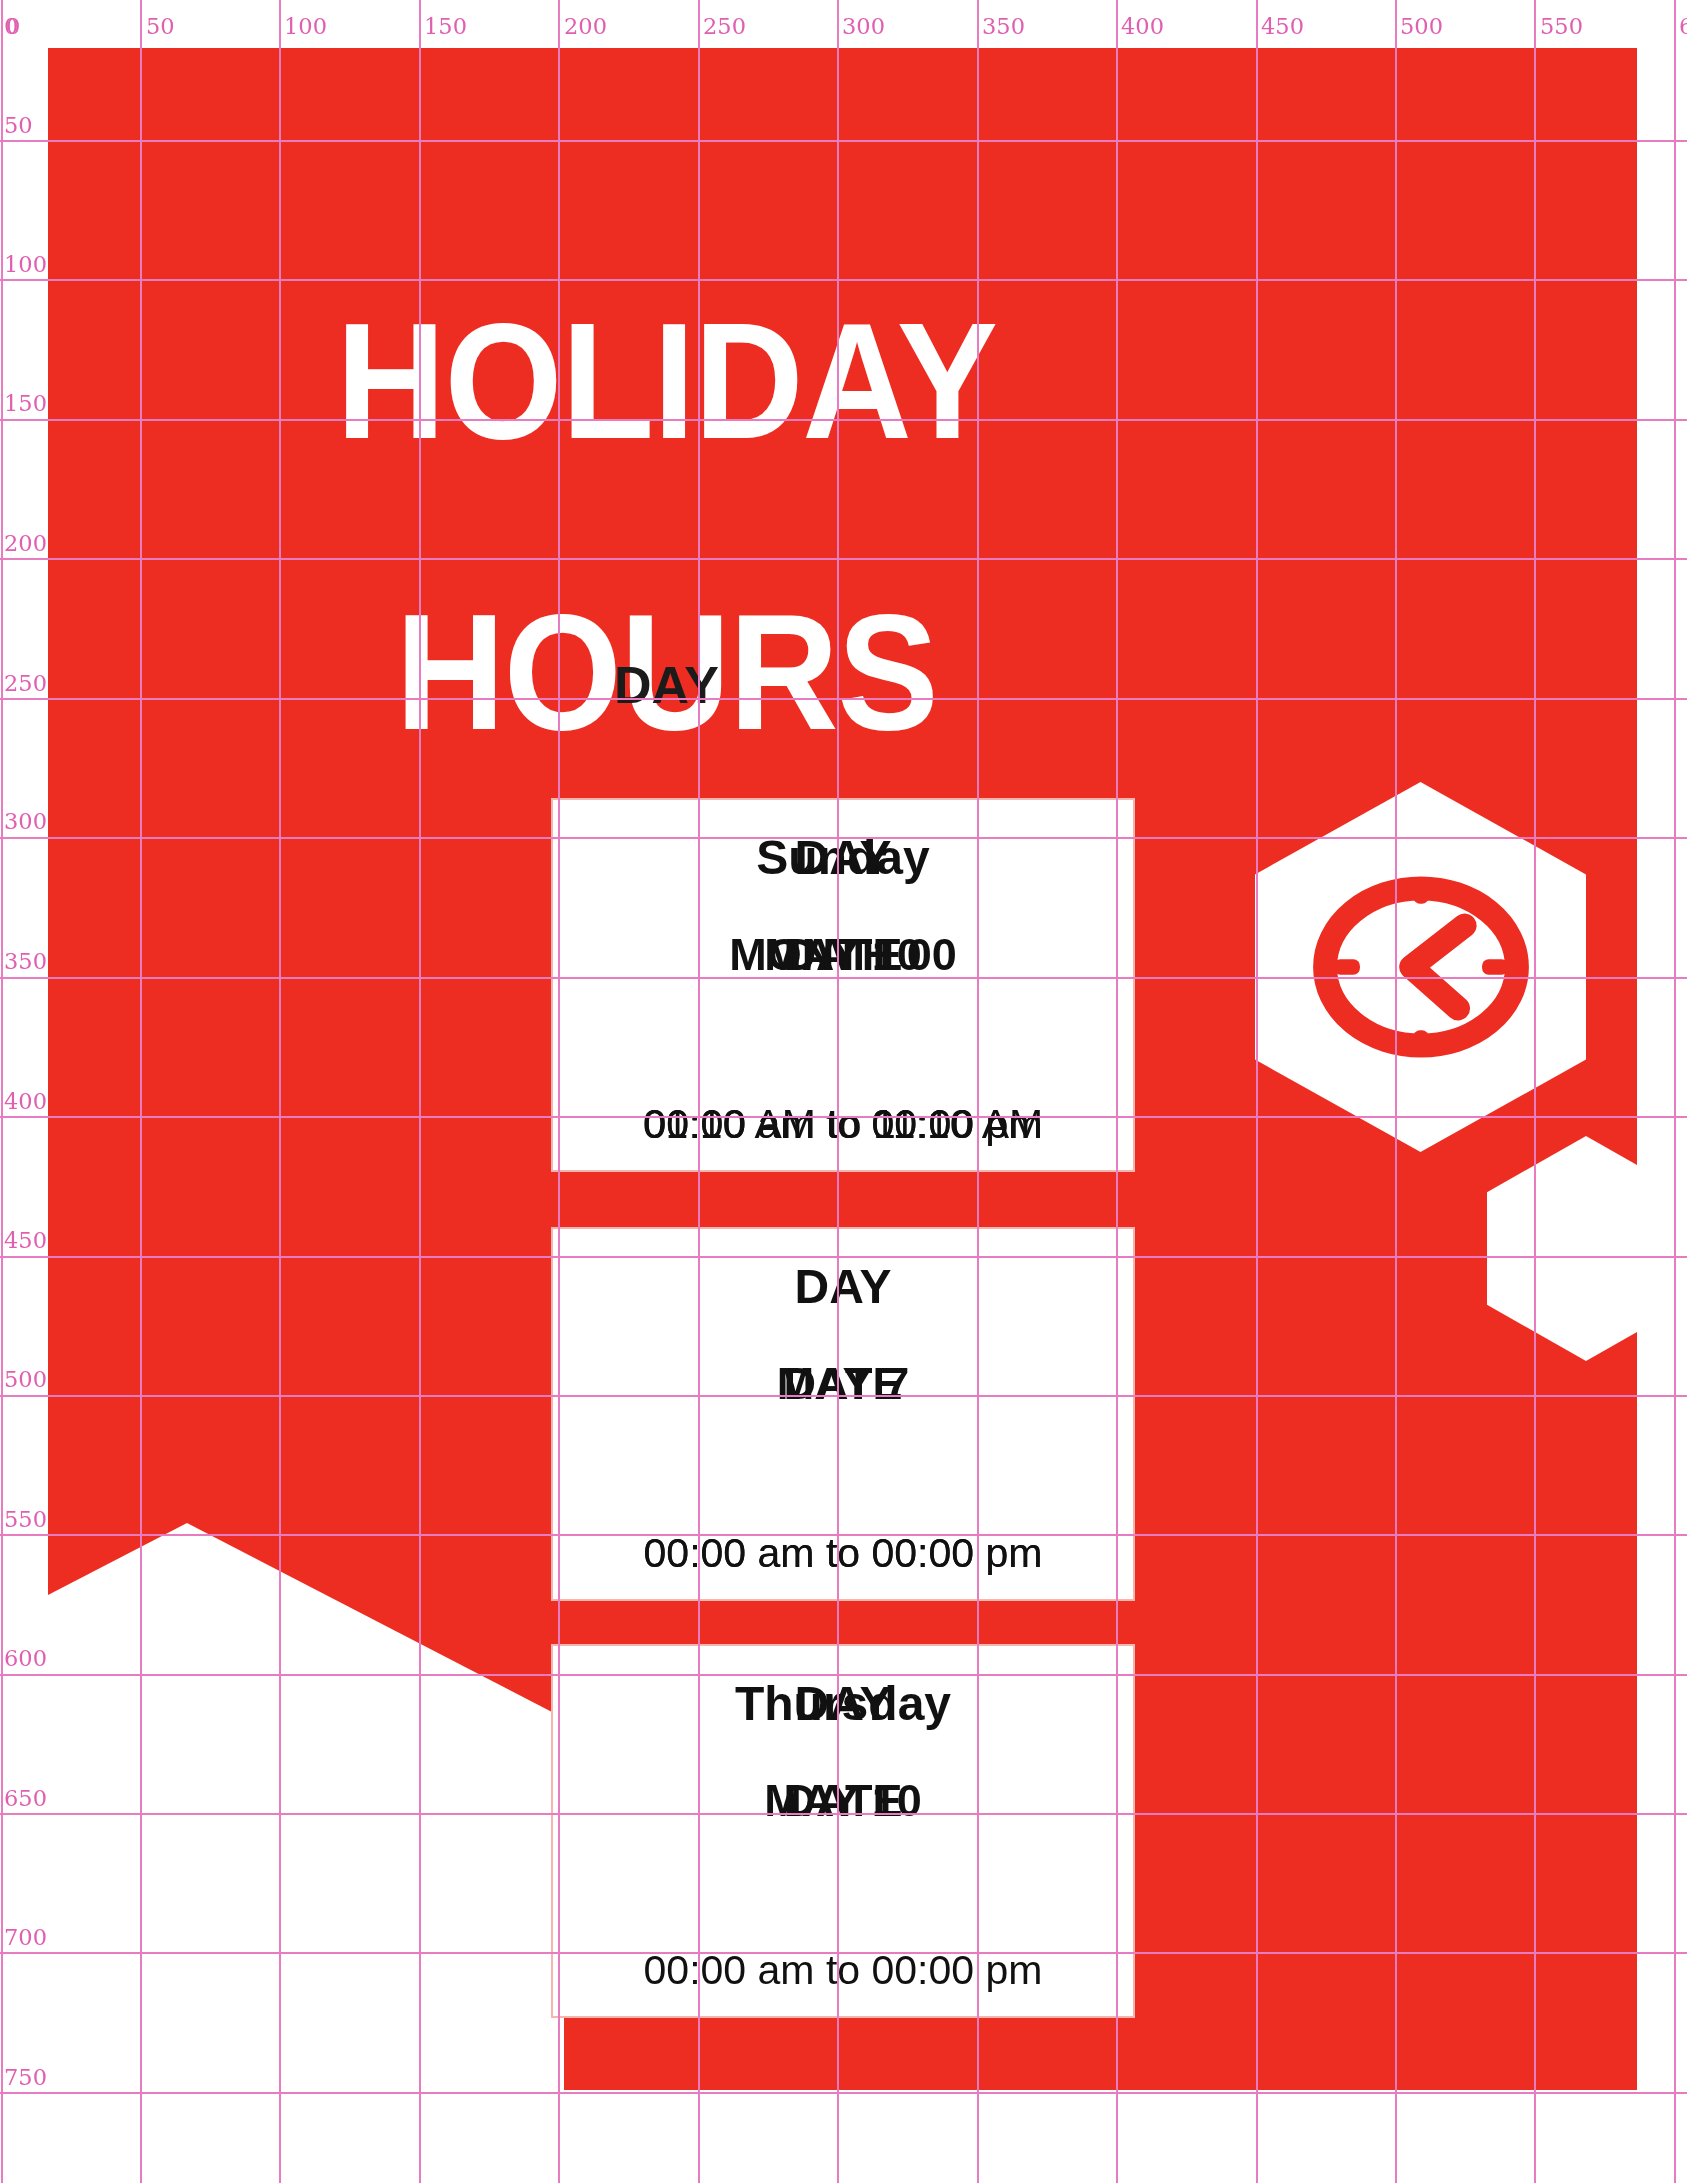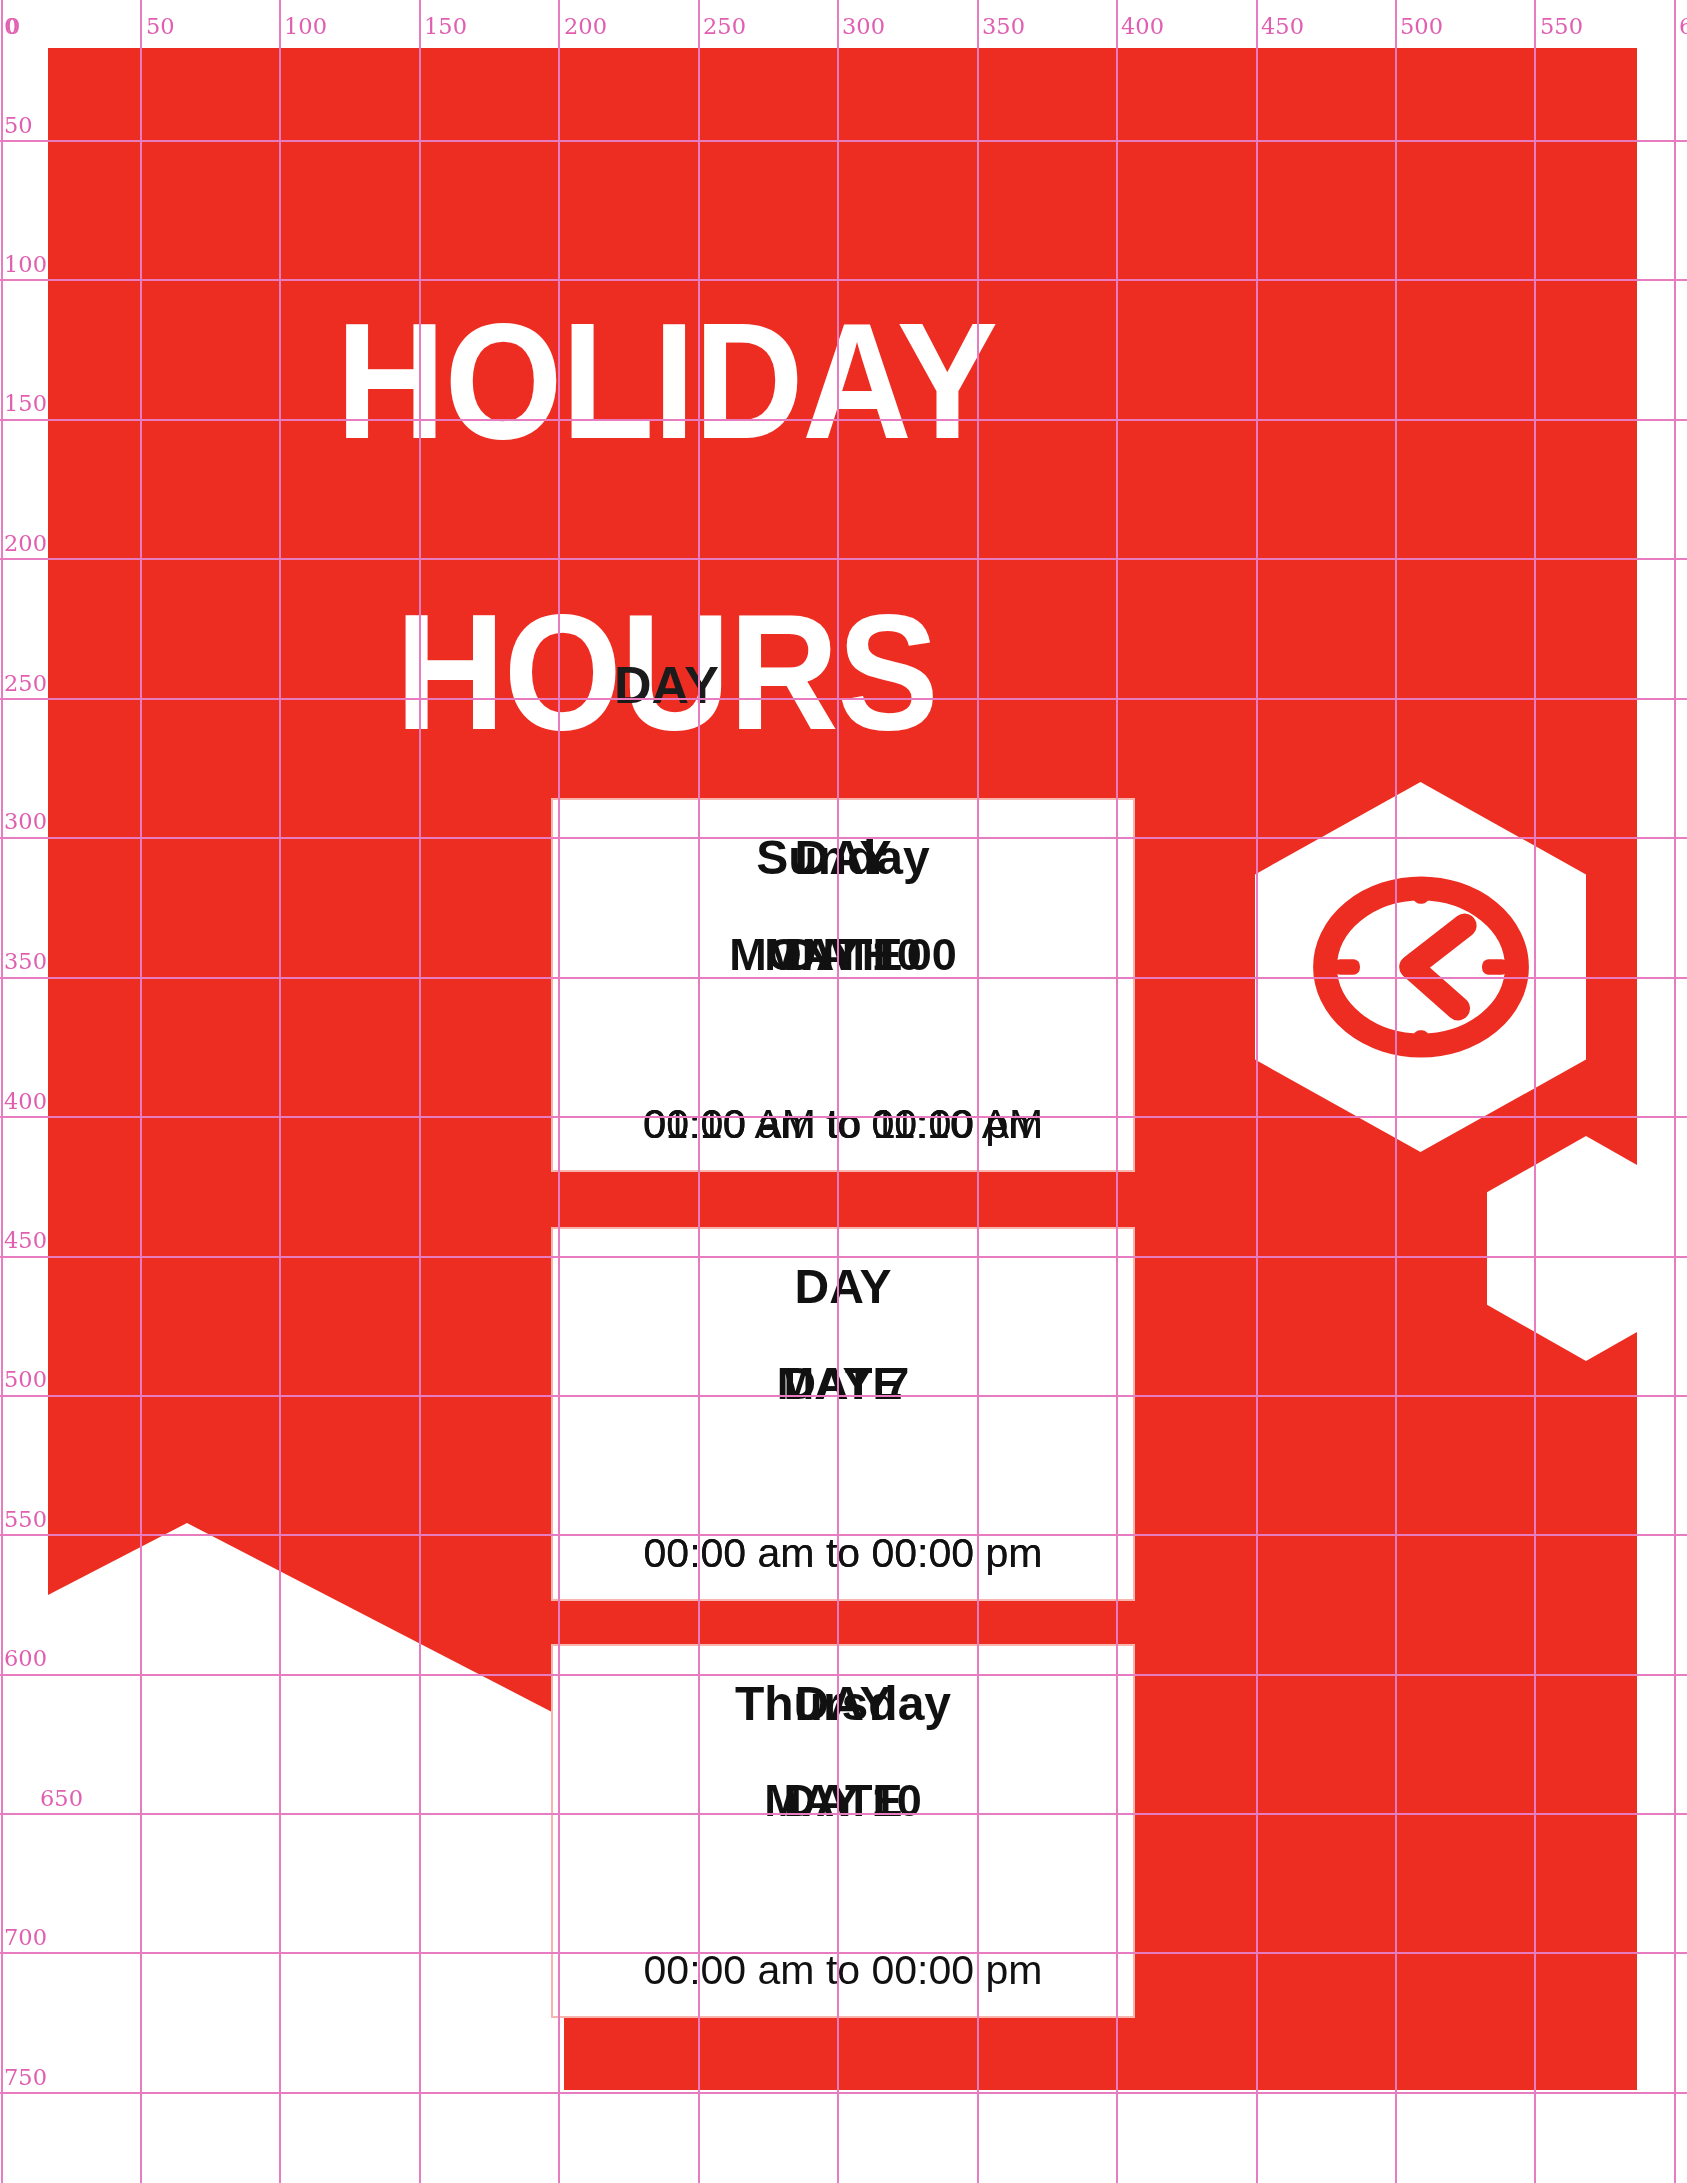--- a/index.html
+++ b/index.html
@@ -226,21 +226,21 @@
       <div class="gtick gtick-y" style="top: 1090px;">400</div>
       <div class="gl-h" style="top: 1256px;"></div>
       <div class="gtick gtick-y" style="top: 1229px;">450</div>
       <div class="gl-h" style="top: 1395px;"></div>
       <div class="gtick gtick-y" style="top: 1368px;">500</div>
       <div class="gl-h" style="top: 1534px;"></div>
       <div class="gtick gtick-y" style="top: 1508px;">550</div>
       <div class="gl-h" style="top: 1674px;"></div>
       <div class="gtick gtick-y" style="top: 1647px;">600</div>
       <div class="gl-h" style="top: 1813px;"></div>
-      <div class="gtick gtick-y" style="top: 1787px; padding-left: 36px;">650</div>
+      <div class="gtick gtick-y" style="top: 1787px;">650</div>
       <div class="gl-h" style="top: 1952px;"></div>
       <div class="gtick gtick-y" style="top: 1926px;">700</div>
       <div class="gl-h" style="top: 2092px;"></div>
       <div class="gtick gtick-y" style="top: 2066px; text-align: right;">750</div>
       <div class="gtick" style="left: 4px; top: 14.6px;">0</div>
     </div>
 
 </div>
 
 

